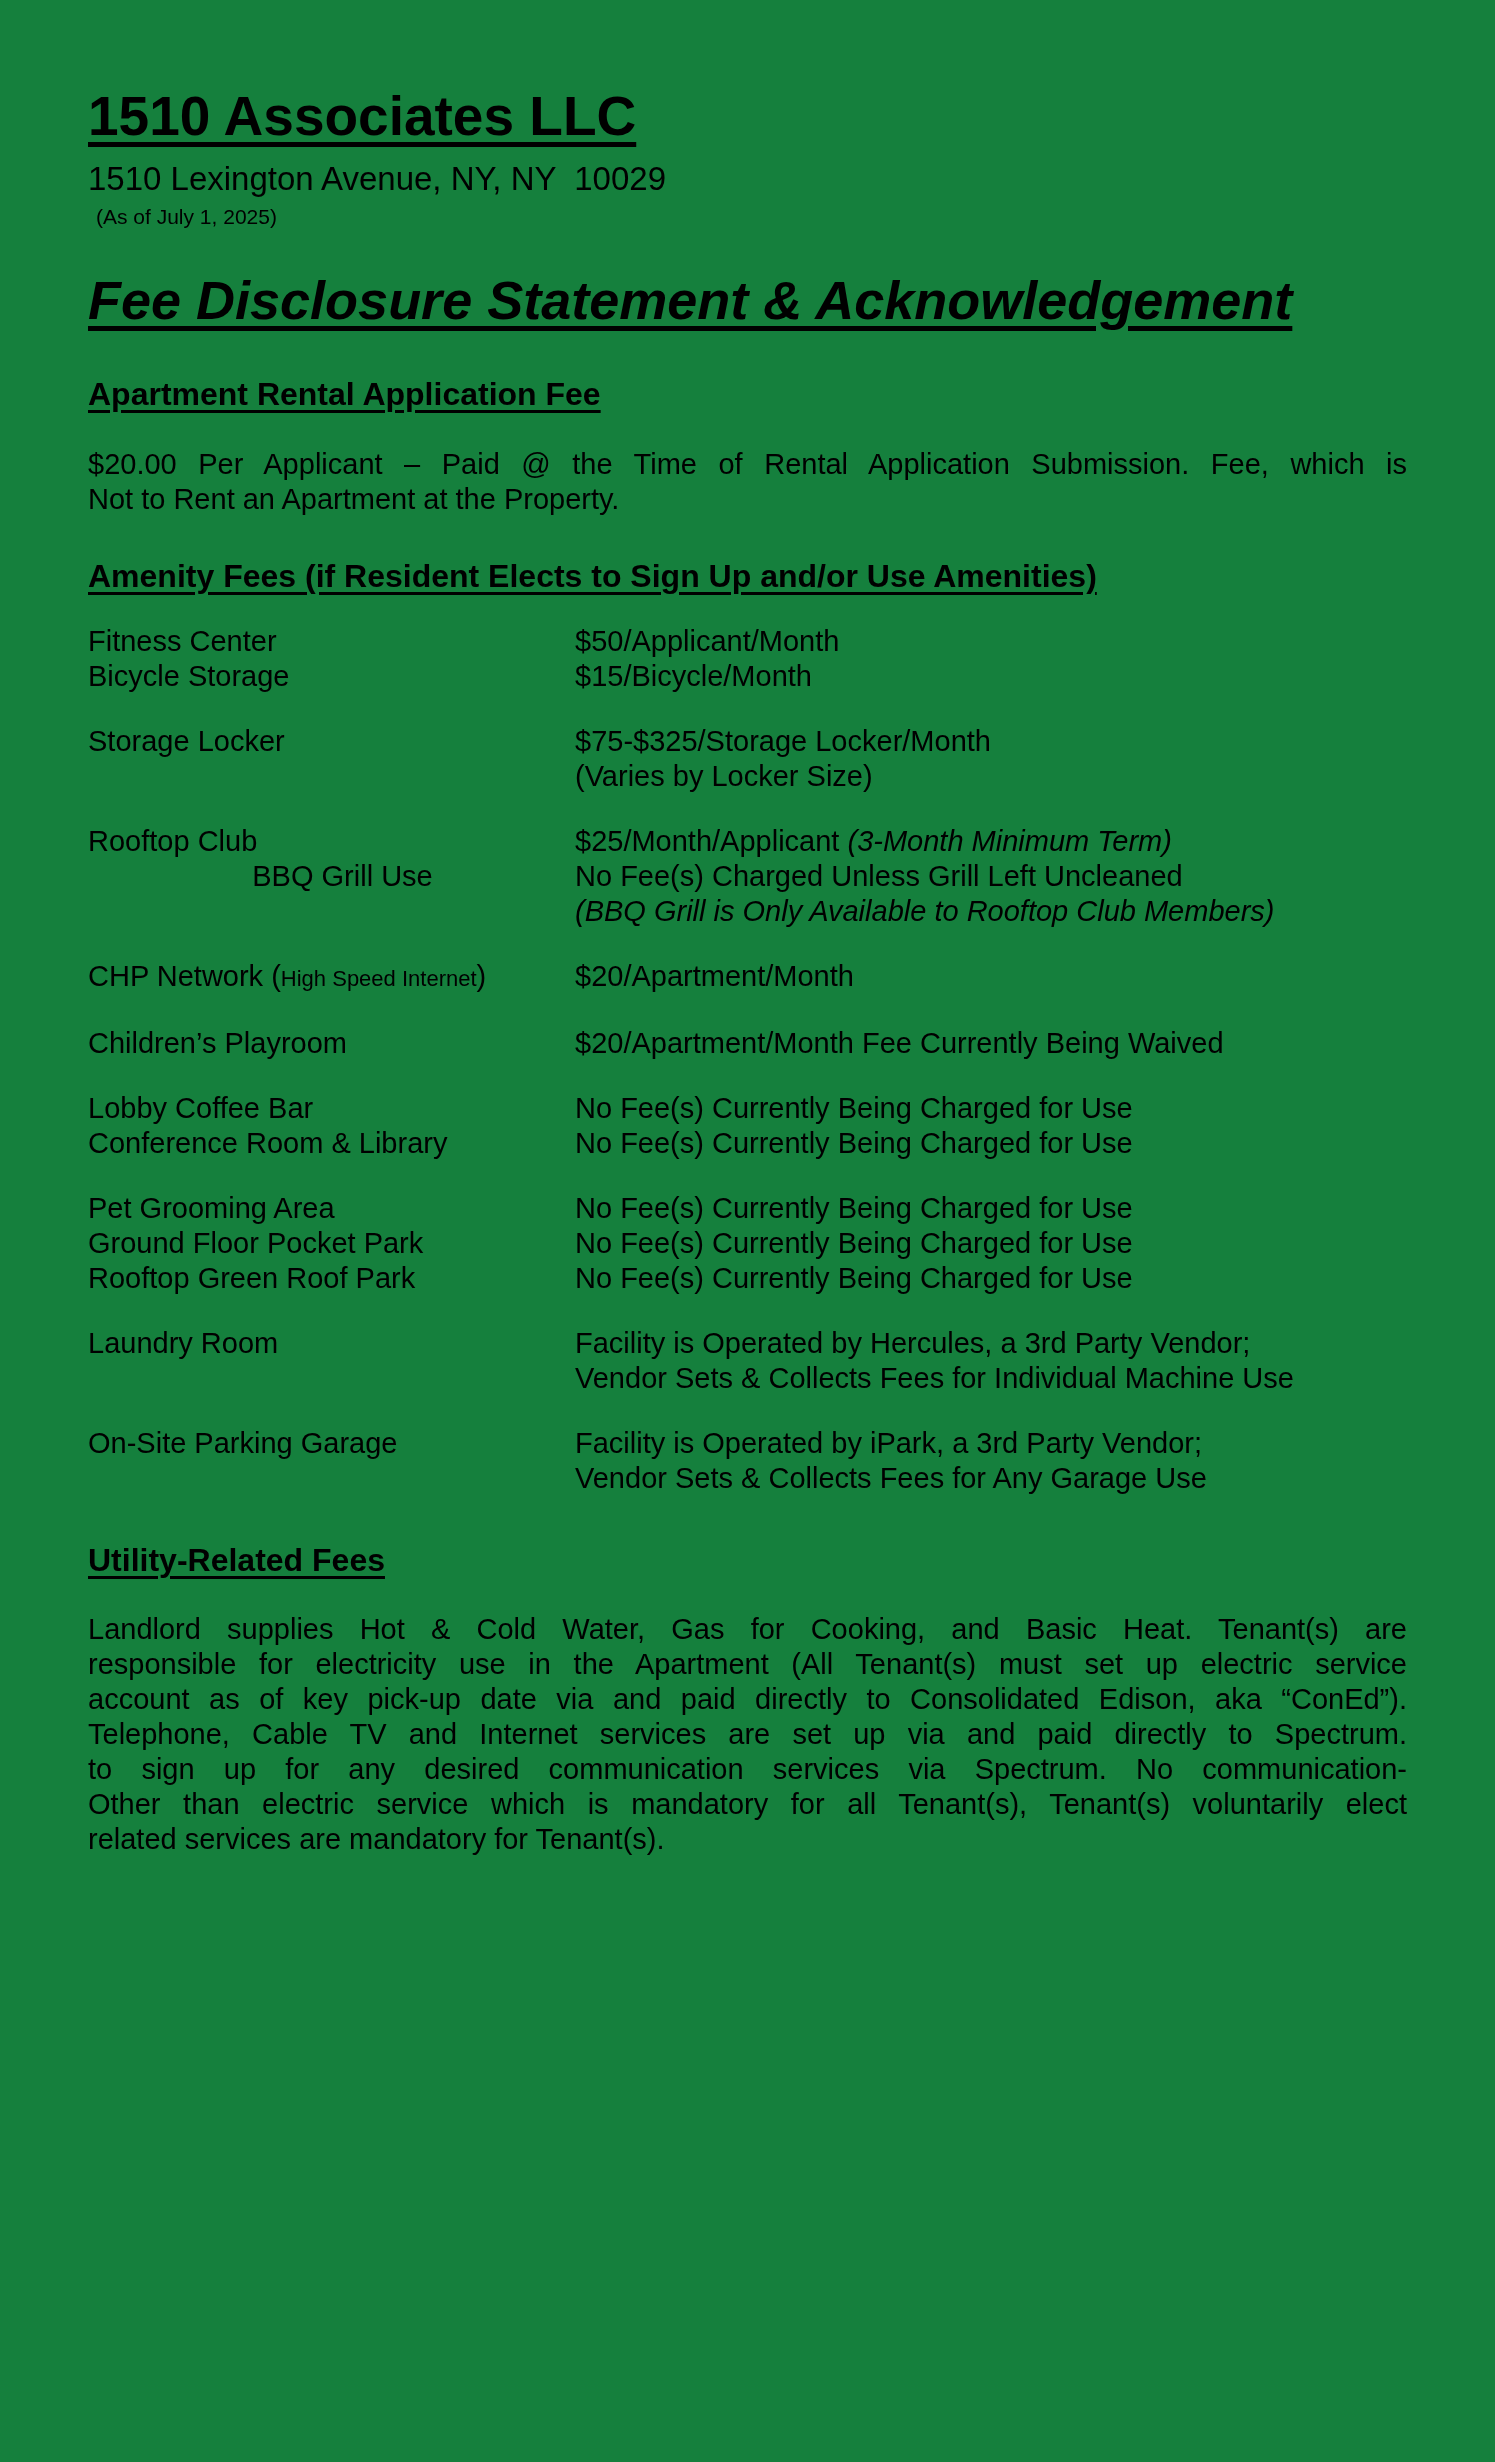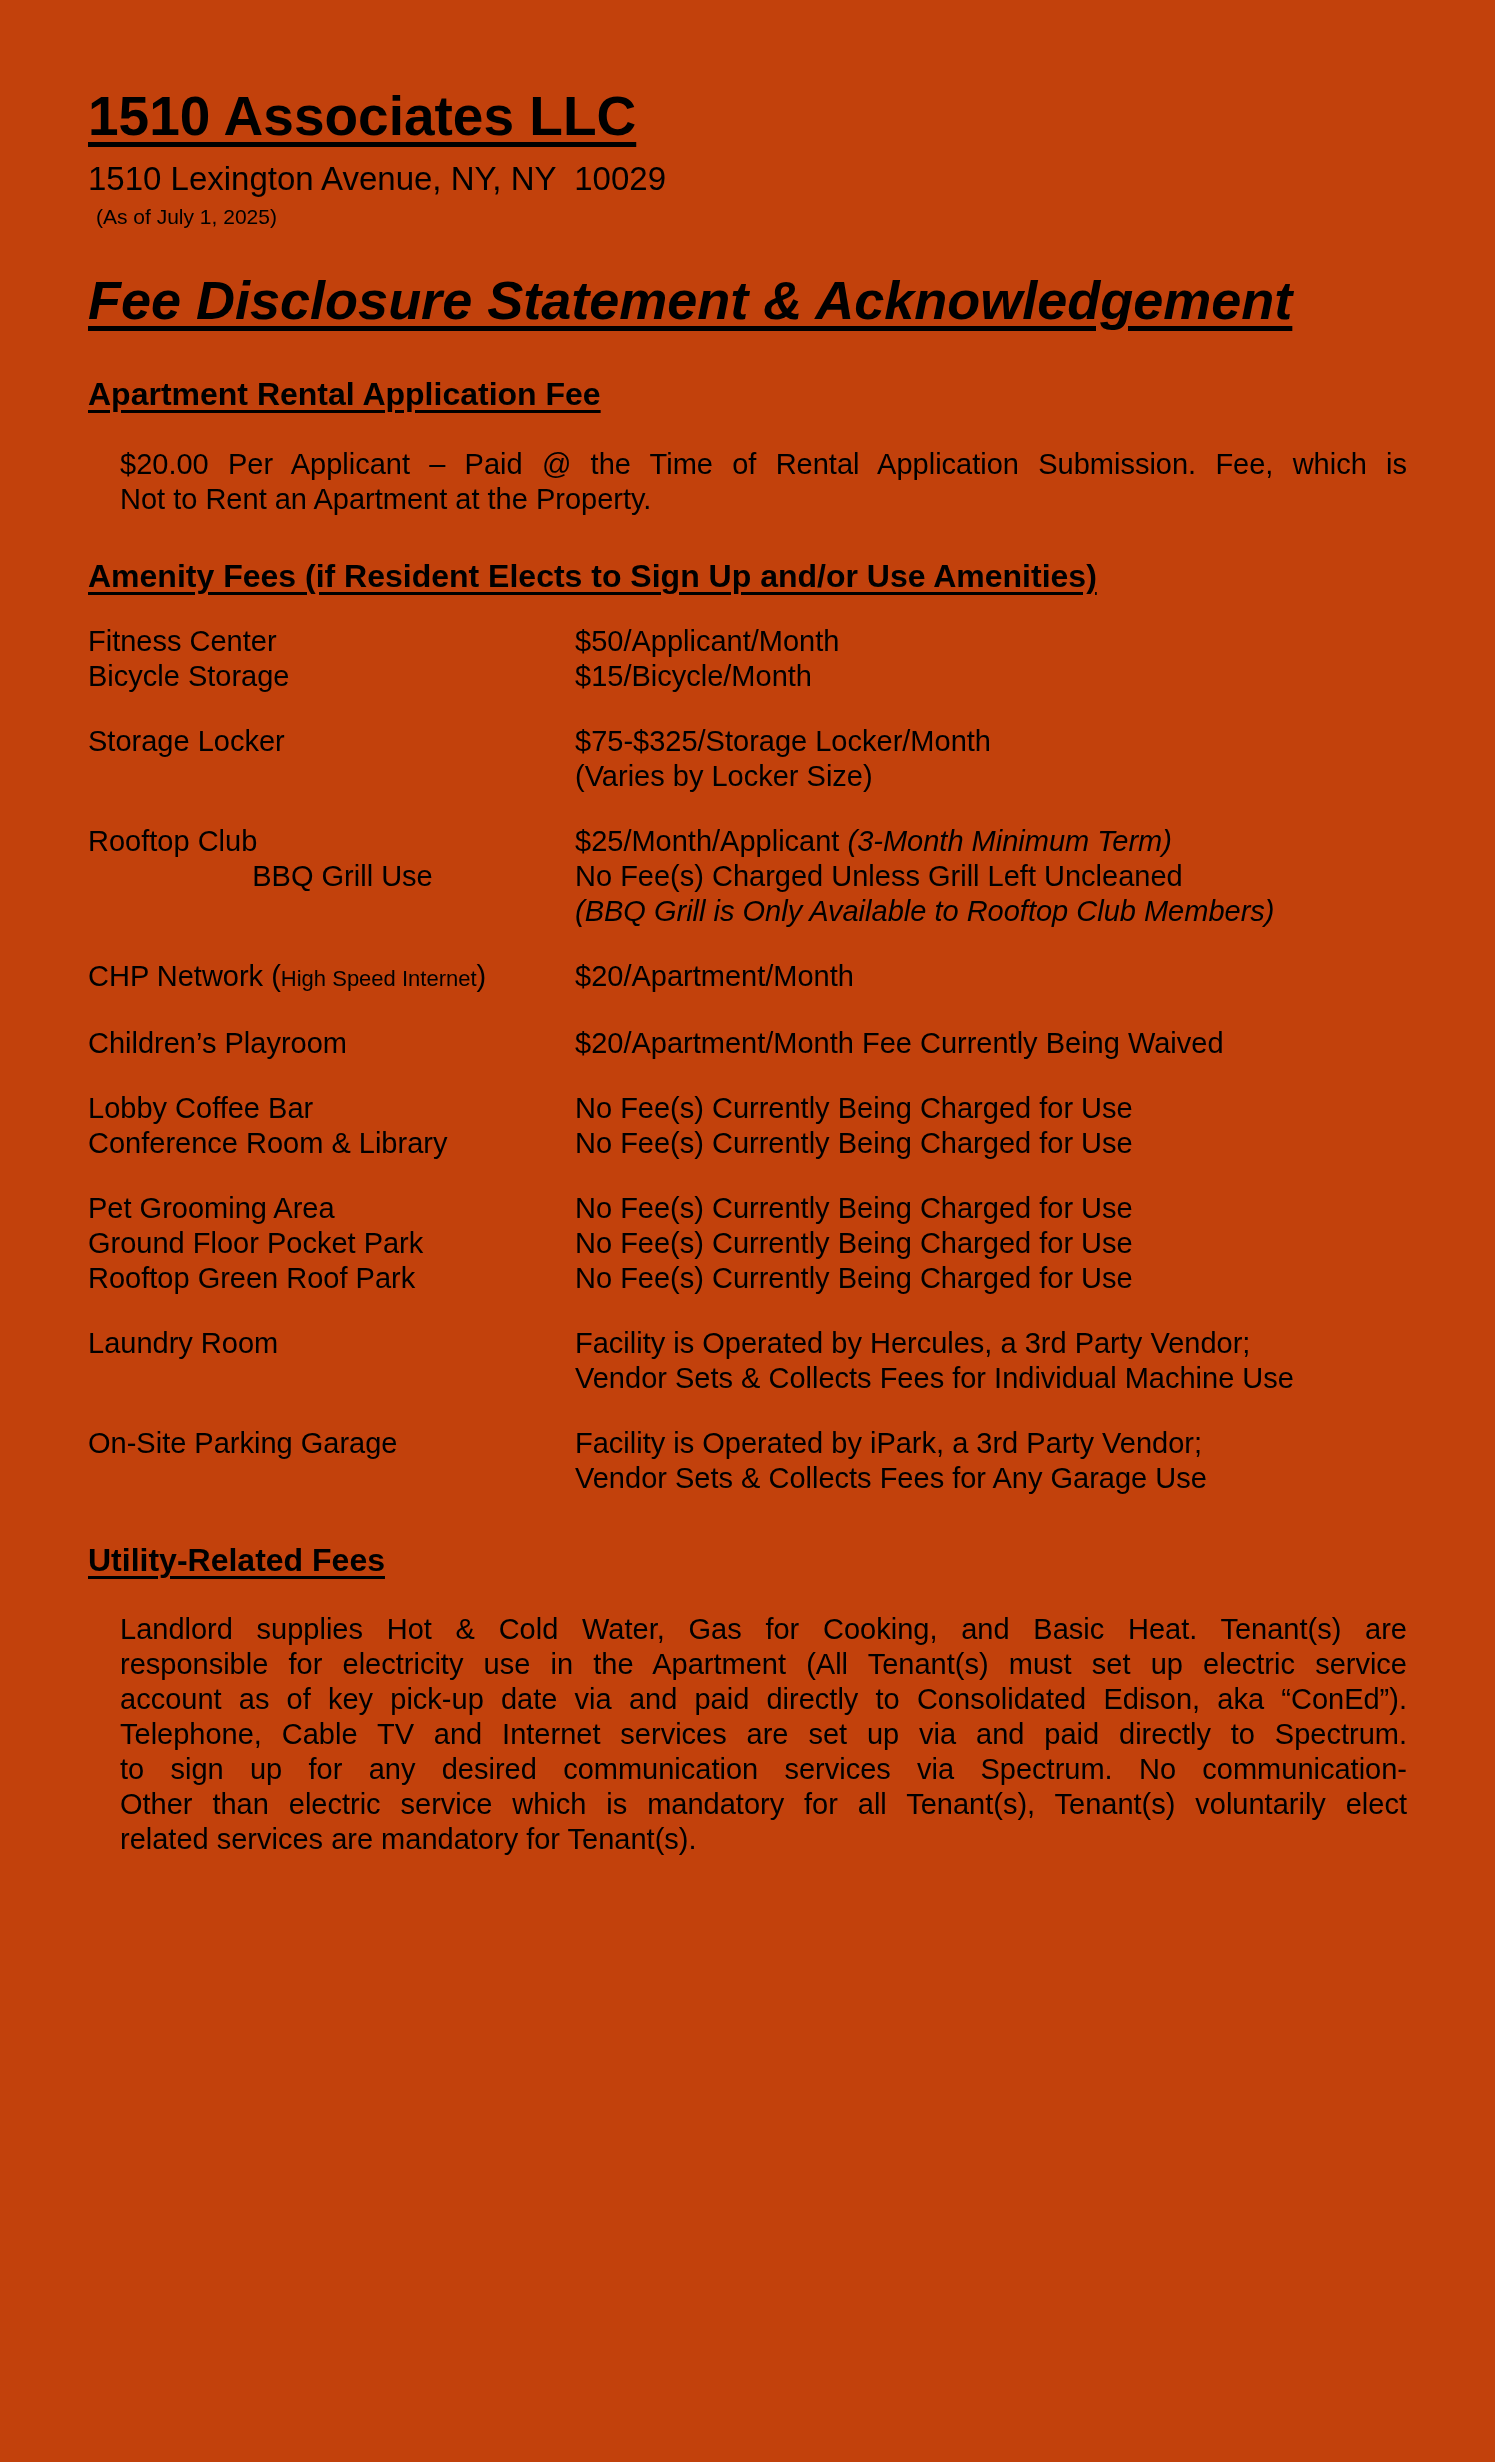--- a/index.html
+++ b/index.html
@@ -14,21 +14,21 @@
     color: #000000;
     font-family: "Liberation Sans", "DejaVu Sans", sans-serif;
     box-sizing: border-box;
   }
   *, *:before, *:after { box-sizing: border-box; }
 
   .page {
     width: 1495px;
     height: 2462px;
     padding: 87px 88px 0 88px;
-    background: #c2410c;
+    background: #15803d;
   }
 
   
   .company-name {
     font-size: 55px;
     font-weight: bold;
     line-height: 1.08;
     margin: 0;
     text-decoration: underline;
     text-decoration-thickness: 5.3px;
@@ -76,21 +76,20 @@
   
   .para {
     margin-top: 33px;
     font-size: 29px;
     line-height: 35px;
   }
   .jline {
     text-align: justify;
     text-align-last: justify;
     text-justify: inter-word;
-    margin-left: 32px;
   }
   .jline.last { text-align-last: left; }
 
   
   .fee-table {
     margin-top: 29px;
     font-size: 29px;
     line-height: 35px;
   }
   .fee-group { margin-top: 30px; }

